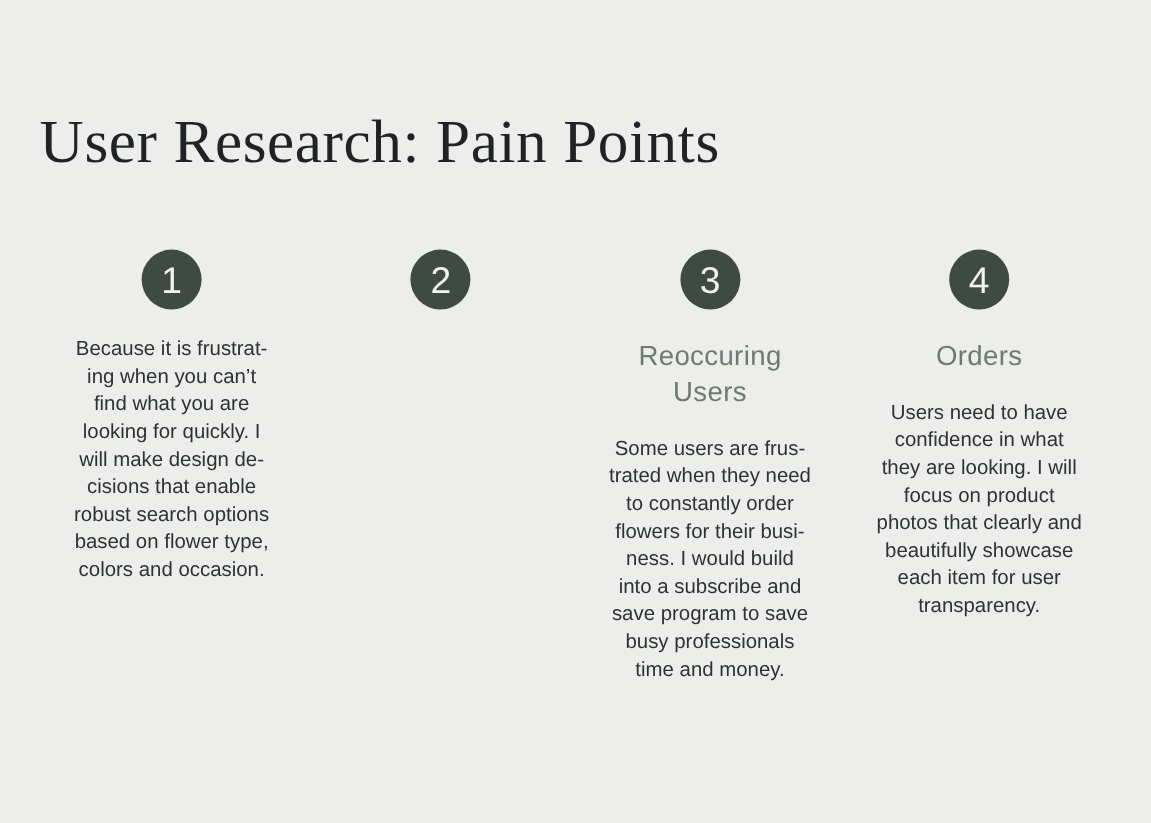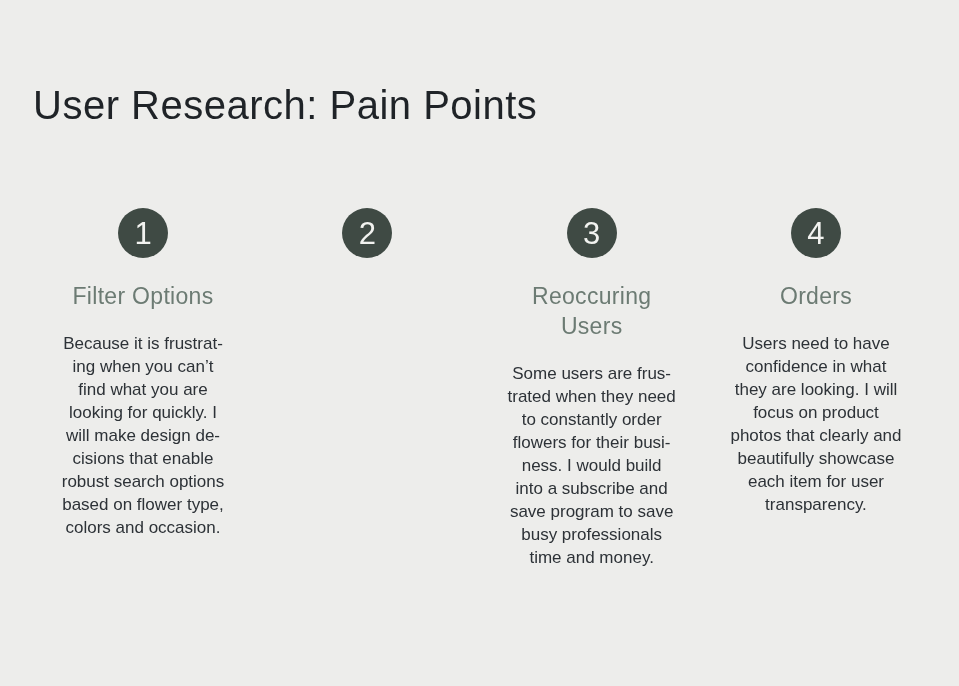--- a/index.html
+++ b/index.html
@@ -15,25 +15,26 @@
     font-family: "Liberation Sans", "DejaVu Sans", sans-serif;
   }
   .slide {
     position: absolute;
     inset: 0;
   }
   .slide-title {
     position: absolute;
     left: 33px;
     top: 56px;
-    font-size: 40px;
+    font-size: 51px;
     font-weight: 300;
     letter-spacing: 0.5px;
     color: #1F2327;
     white-space: nowrap;
+    font-family: Liberation Serif, serif;
   }
   .columns {
     position: absolute;
     left: 0;
     right: 0;
     top: 208px;
     display: flex;
     justify-content: space-between;
     padding: 0 36px;
     box-sizing: border-box;
@@ -82,21 +83,20 @@
 <div class="slide">
 
   <h1 class="slide-title">User Research: Pain Points</h1>
 
   <div class="columns">
 
     <div class="column">
       <div class="number-circle">
         <span>1</span>
       </div>
-      <div class="column-heading">Filter Options</div>
       <div class="column-body">Because it is frustrat-
 ing when you can’t
 find what you are
 looking for quickly. I
 will make design de-
 cisions that enable
 robust search options
 based on flower type,
 colors and occasion.</div>
     </div>

